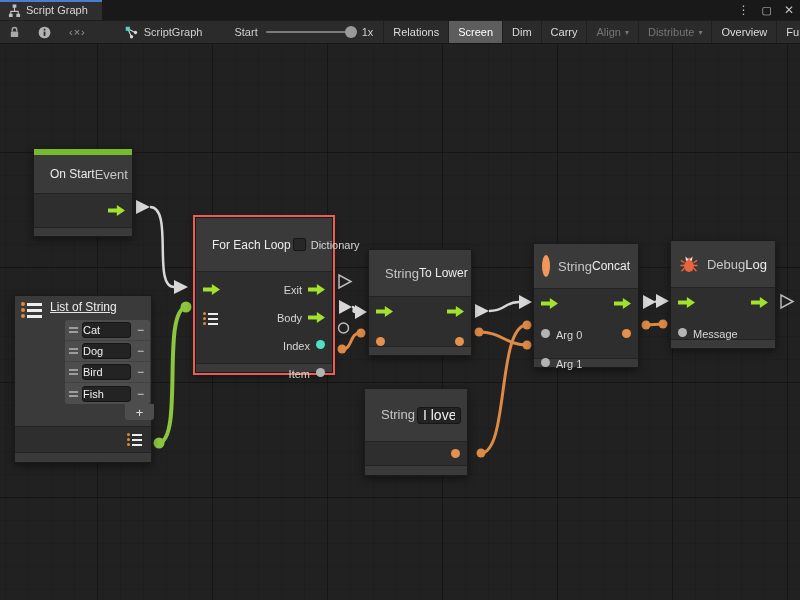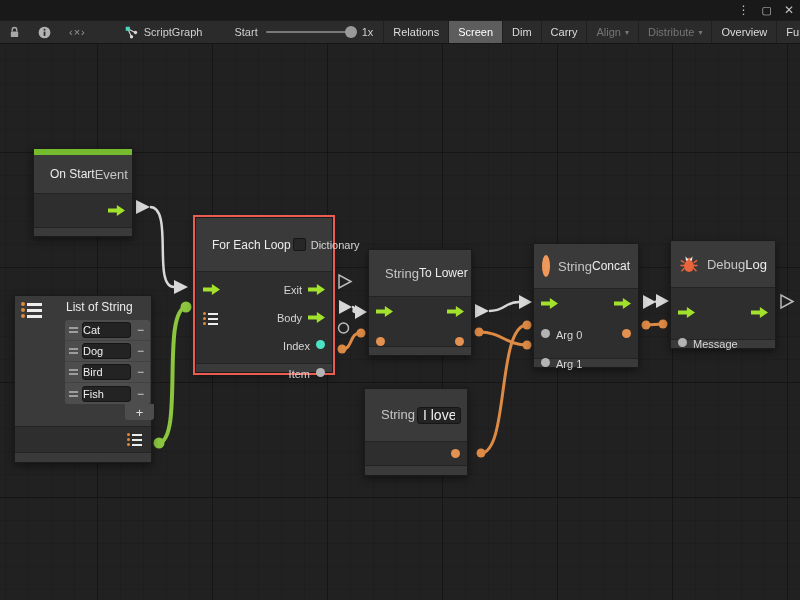--- a/index.html
+++ b/index.html
@@ -92,20 +92,29 @@
 
   .txtfield { background:#232323; border:1px solid #161616; border-radius:3px; color:#efefef;
     font-size:14px; padding:1px 5px; width:44px; height:17px; font-family:"Liberation Sans",sans-serif; }
 </style>
 </head>
 <body>
 
 <div class="window">
 
   <div class="tabbar">
+    <div class="tab">
+      <svg width="13" height="13" viewBox="0 0 14 14">
+        <path d="M7 3 V8 M3 11 V8 H11 V11" stroke="#c0c0c0" stroke-width="1.2" fill="none"></path>
+        <rect x="5" y="0.5" width="4" height="3.5" fill="#c0c0c0"></rect>
+        <rect x="1" y="10.5" width="4" height="3.5" fill="#c0c0c0"></rect>
+        <rect x="9" y="10.5" width="4" height="3.5" fill="#c0c0c0"></rect>
+      </svg>
+      <span>Script Graph</span>
+    </div>
     <div class="winctl">
       <span>⋮</span>
       <span class="sq">▢</span>
       <span>✕</span>
     </div>
   </div>
 
   <div class="toolbar">
     <div class="tbtn">
       <svg width="11" height="13" viewBox="0 0 12 14">
@@ -219,21 +228,21 @@
       </div>
       <div class="nports" style="height:34px; display:flex; align-items:center; padding:0 7px;">
         <span class="sp" style="flex:1"></span>
         <span class="parrow"></span>
       </div>
       <div class="nfoot"></div>
     </div>
 
     <div class="node" style="left:14px; top:251px; width:138px;">
       <div style="background:#3a3a3a; padding:4px 6px 6px 6px;">
-        <div style="display:flex; align-items:flex-start; gap:24px;">
+        <div style="display:flex; align-items:flex-start; gap:8px;text-decoration:underline;">
           <span class="licon big" style="margin-top:2px">
             <span class="lrow">
                 <span class="ldot"></span>
                 <span class="lbar"></span>
               </span>
             <span class="lrow">
                 <span class="ldot"></span>
                 <span class="lbar"></span>
               </span>
             <span class="lrow">
@@ -412,21 +421,21 @@
           <circle cx="14" cy="9" r="3.8" fill="#e8643c"></circle>
           <ellipse cx="14" cy="17" rx="7" ry="8.2" fill="#e8643c"></ellipse>
           <polygon points="9,3.2 13.2,8.4 9.8,9.6" fill="#f2f2f2"></polygon>
           <polygon points="19,3.2 14.8,8.4 18.2,9.6" fill="#f2f2f2"></polygon>
         </svg>
         <div class="col">
           <span class="nmini">Debug</span>
           <span class="ntitle" style="font-size:13px">Log</span>
         </div>
       </div>
-      <div class="nports" style="height:52px; padding-top:12px;">
+      <div class="nports" style="height:52px; padding-top:2px;">
         <div class="prow" style="height:24px">
           <span class="parrow"></span>
           <span class="sp"></span>
           <span class="parrow"></span>
         </div>
         <div class="prow" style="height:24px">
           <span class="pdot gray"></span>
           <span class="plabel">Message</span>
           <span class="sp"></span>
         </div>

